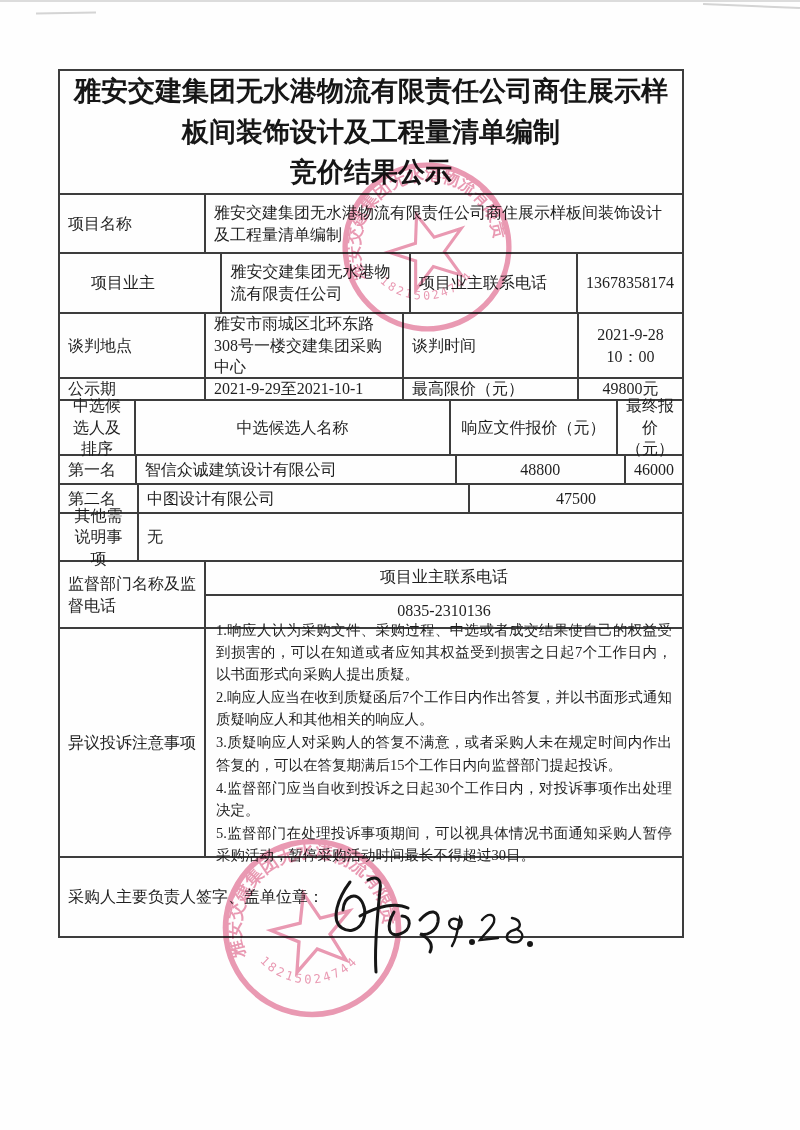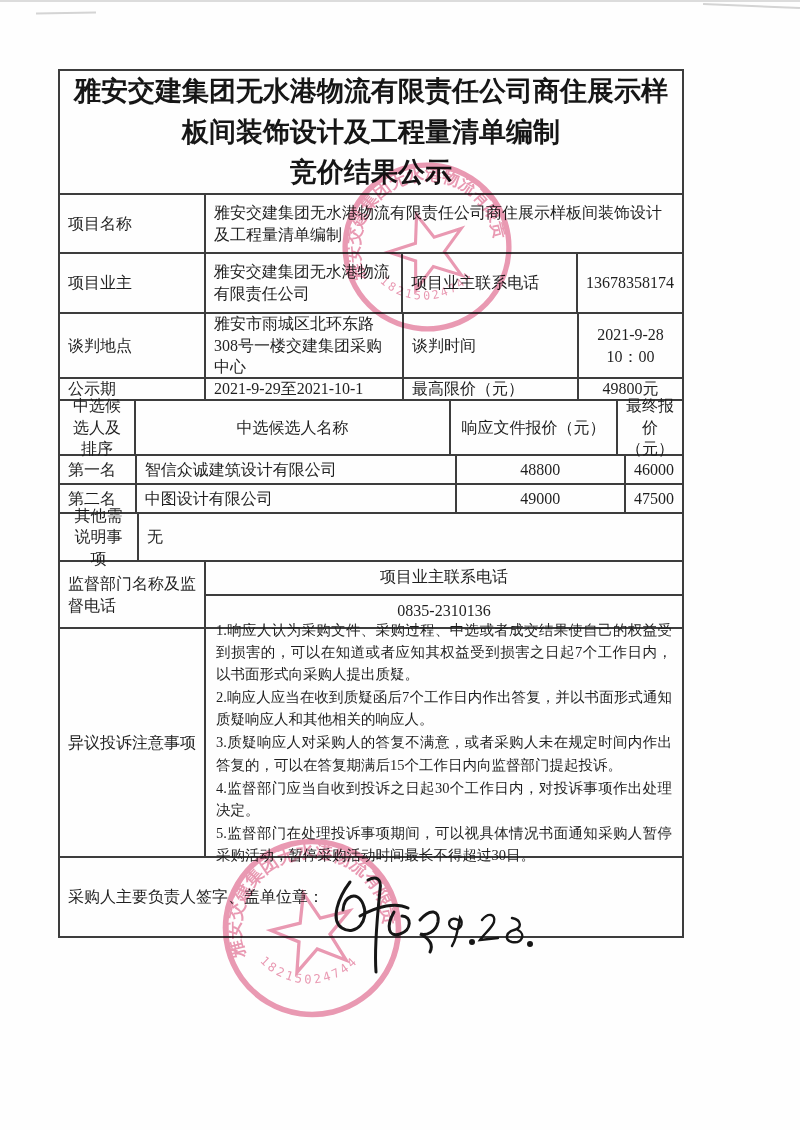--- a/index.html
+++ b/index.html
@@ -34,21 +34,21 @@
   .c3 { width:175px; }
   .c4 { flex:1; }
   .n-label { width:79px; }
   .n-name { width:331px; }
 
   
   .r-title { height:124px; align-items:center; justify-content:center; }
   .title-text { width:100%; text-align:center; white-space:pre-line;
     font-family:"Liberation Sans","DejaVu Sans",sans-serif;
     font-weight:bold; font-size:27px; line-height:1.5; color:#161616; }
-  .r-h59 { height:59px; } .r-h60 { height:60px; } .r-h65 { height:65px; }
+  .r-h59 { height:59px; } .r-h60 { height:60px;padding-left:23px; } .r-h65 { height:65px; }
   .r-h40 { height:22px; } .r-h55 { height:55px; } .r-h29 { height:29px; }
   .r-h48 { height:48px; } .r-h67 { height:67px; }
   .r-objection { height:229px; }
   .r-sign { height:78px; }
 
   .sup-col { flex:1; display:flex; flex-direction:column; }
   .sup-row { flex:1; display:flex; align-items:center; justify-content:center;
              font-size:16px; border-bottom:2px solid #3d3d3d; }
   .sup-row:last-child { border-bottom:none; }
 
@@ -118,21 +118,20 @@
     <div class="row r-h29">
       <div class="cell n-label">第一名</div>
       <div class="cell n-name">智信众诚建筑设计有限公司</div>
       <div class="cell c3 center">48800</div>
       <div class="cell c4 center">46000</div>
     </div>
 
     <div class="row r-h29">
       <div class="cell n-label">第二名</div>
       <div class="cell n-name">中图设计有限公司</div>
-      <div class="cell c3 center">49000</div>
       <div class="cell c4 center">47500</div>
     </div>
 
     <div class="row r-h48">
       <div class="cell n-label center">其他需说明事项</div>
       <div class="cell c4">无</div>
     </div>
 
     <div class="row r-h67">
       <div class="cell c-label">监督部门名称及监督电话</div>

